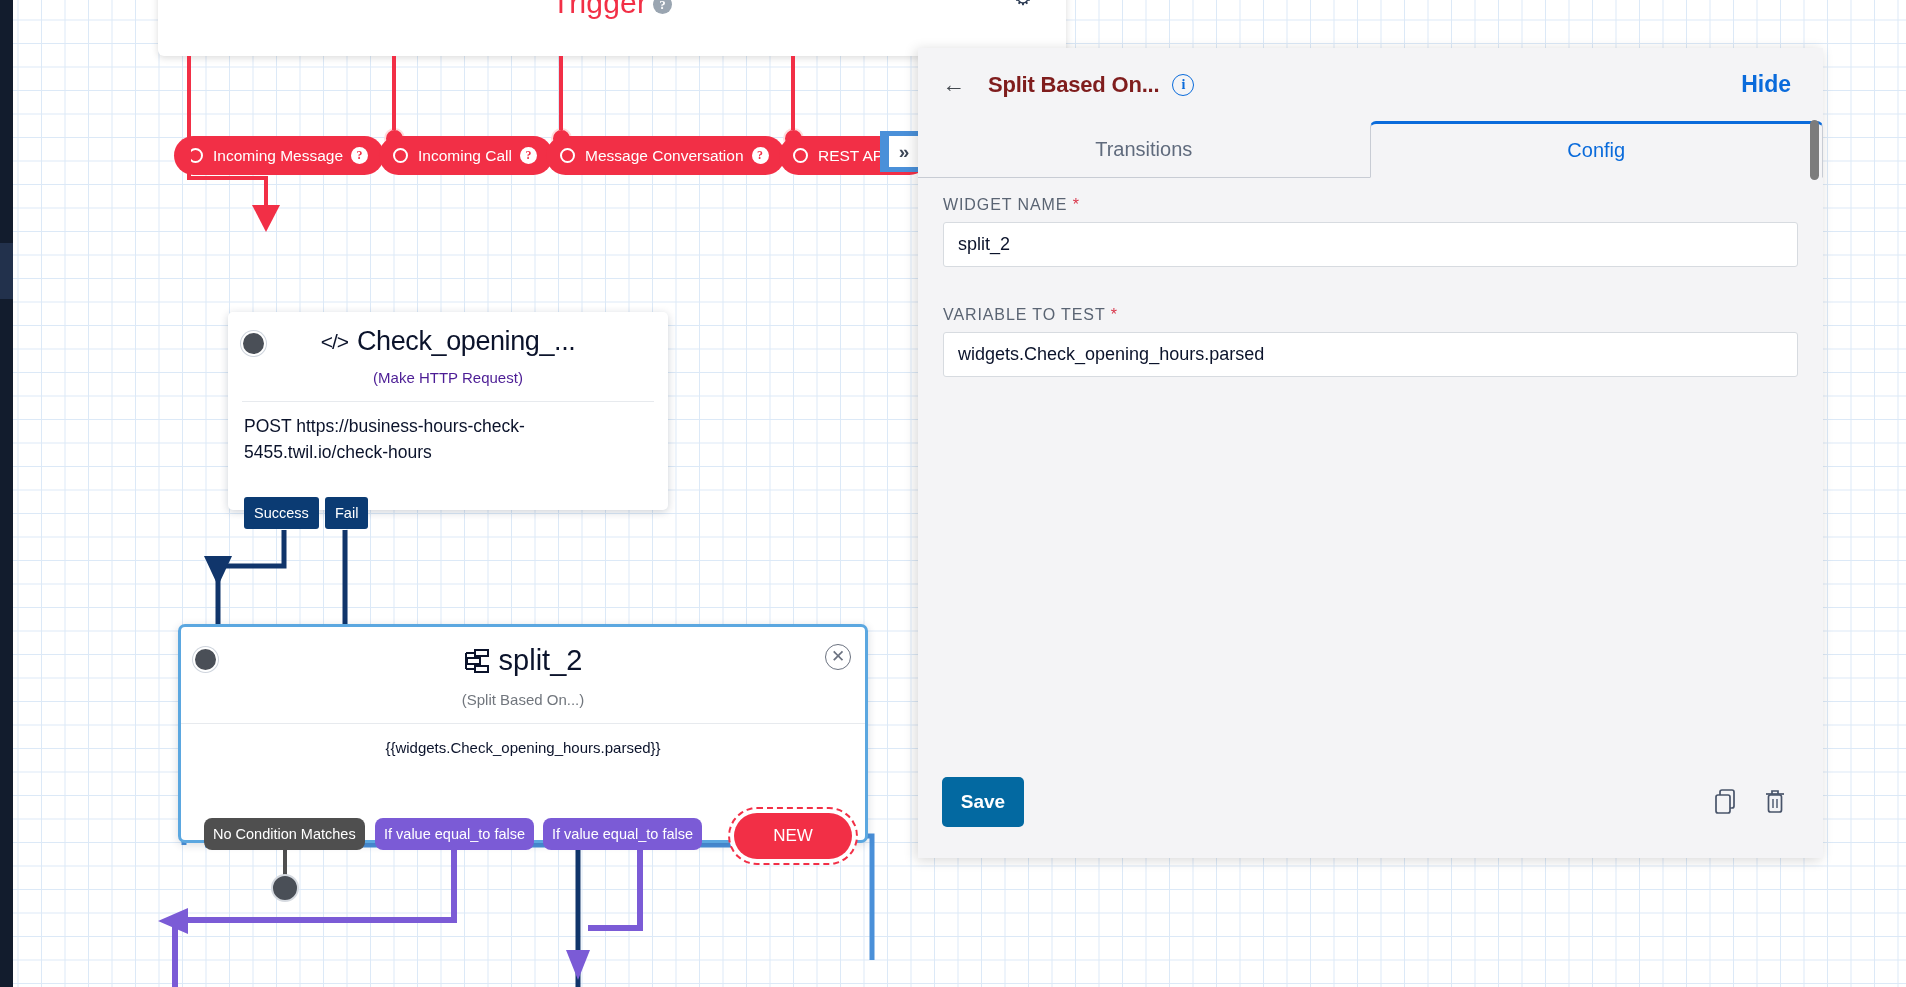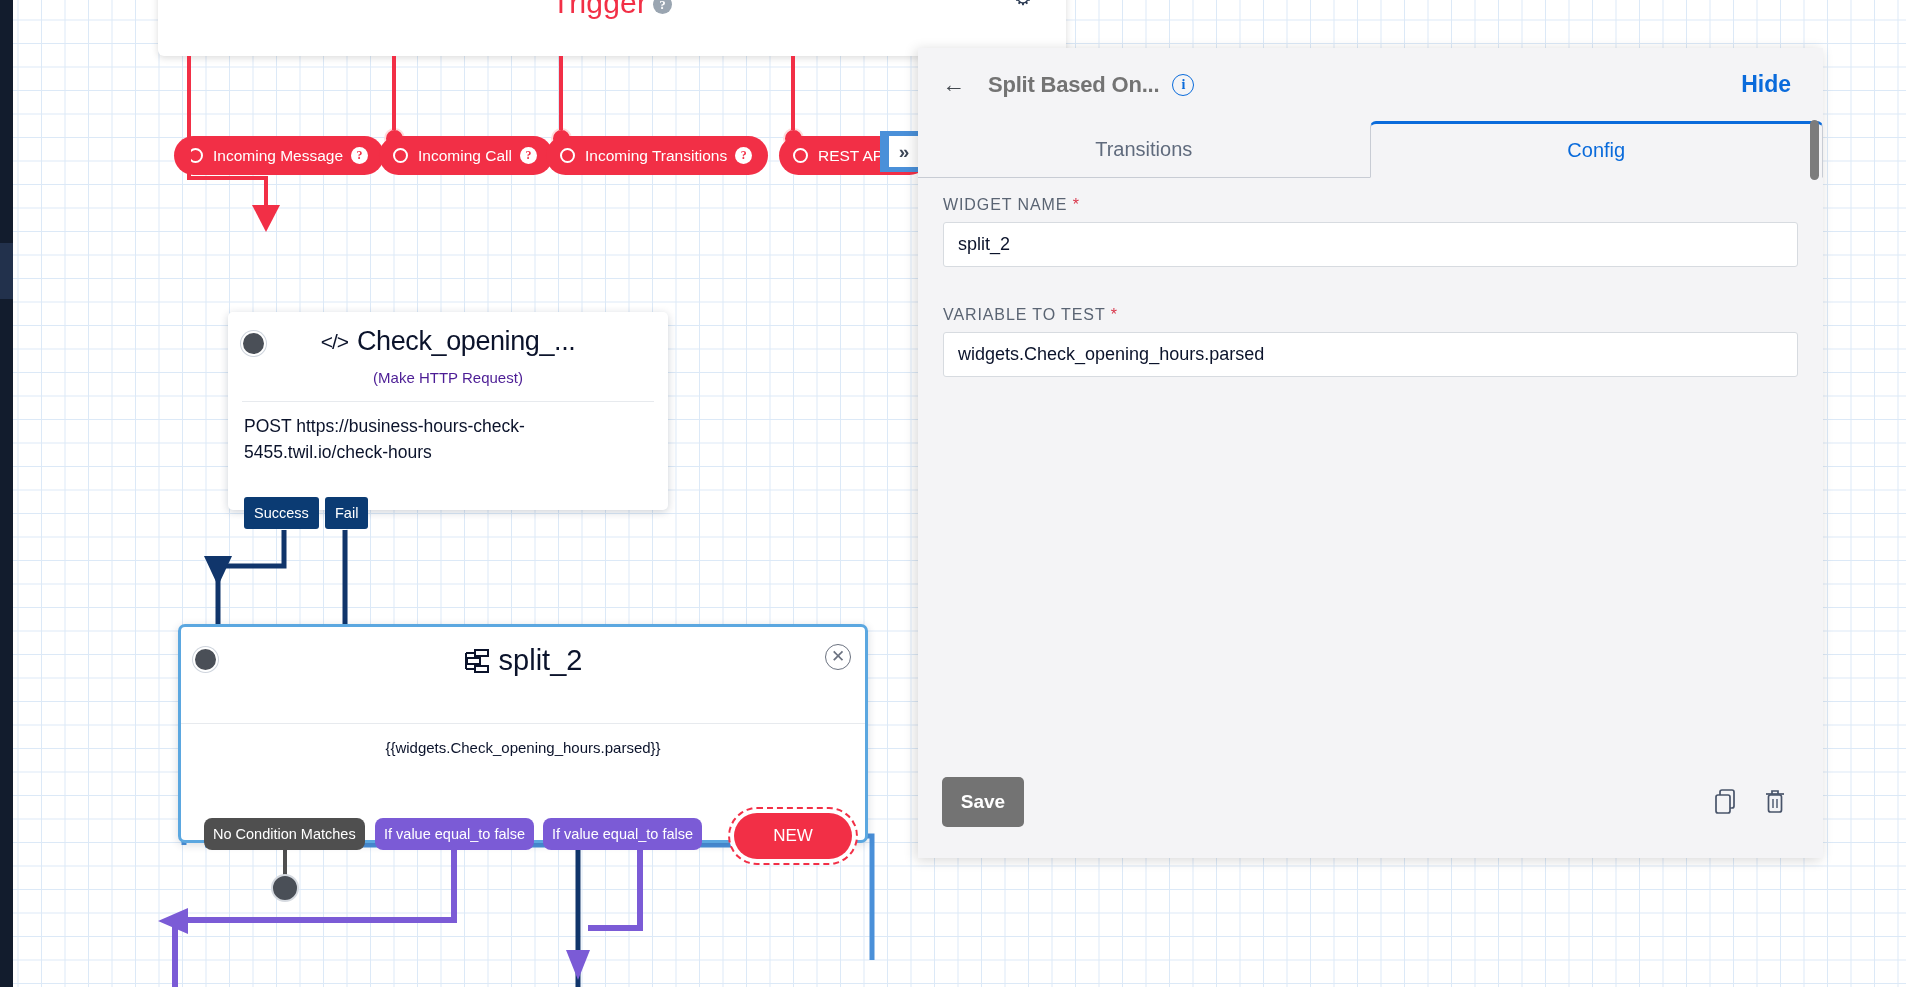--- a/index.html
+++ b/index.html
@@ -235,21 +235,21 @@
     z-index: 40;
   }
   #panel-header {
     position: absolute; left: 0; top: 0; right: 0; height: 73px;
     display: flex; align-items: center;
   }
   #back-arrow {
     margin-left: 24px; font-size: 23px; color: #43484f; line-height: 1;
   }
   #panel-title {
-    margin-left: 23px; font-size: 22px; font-weight: bold; color: #737373;
+    margin-left: 23px; font-size: 22px; font-weight: bold; color: #7f1d1d;
     letter-spacing: -.2px;
   }
   #info-icon {
     margin-left: 13px;
     width: 22px; height: 22px; border-radius: 50%;
     border: 1.7px solid #0a6bdb; color: #0a6bdb;
     font-size: 14px; line-height: 19px; text-align: center;
     font-family: "Liberation Serif", serif; font-weight: bold;
   }
   #hide-link {
@@ -295,21 +295,21 @@
     font-size: 18px; color: #0b132b;
   }
 
   #panel-footer {
     position: absolute; left: 0; right: 0; bottom: 0; height: 112px;
     display: flex; align-items: center;
   }
   #save-button {
     margin-left: 24px;
     width: 82px; height: 50px;
-    background: #737373; color: #fff;
+    background: #0369a1; color: #fff;
     border-radius: 5px;
     display: flex; align-items: center; justify-content: center;
     font-size: 19px; font-weight: bold;
   }
   #footer-icons { margin-left: auto; margin-right: 37px; display: flex; gap: 26px; }
   #panel-scrollbar {
     position: absolute; right: 4px; top: 72px;
     width: 9px; height: 60px; border-radius: 5px; background: #7c7c7c;
     z-index: 45;
   }
@@ -366,21 +366,21 @@
     <span>Incoming Message</span>
     <span class="pill-q">?</span>
   </div>
   <div class="trigger-pill" style="left:379px;">
     <span class="pill-circle"></span>
     <span>Incoming Call</span>
     <span class="pill-q">?</span>
   </div>
   <div class="trigger-pill" style="left:546px;">
     <span class="pill-circle"></span>
-    <span>Incoming Transitions</span>
+    <span>Message Conversation</span>
     <span class="pill-q">?</span>
   </div>
   <div class="trigger-pill" style="left:779px;">
     <span class="pill-circle"></span>
     <span>REST API</span>
     <span class="pill-q">?</span>
   </div>
 
   <div class="trigger-pill" style="left:932px; width:120px; overflow:hidden;"></div>
 
@@ -411,20 +411,21 @@
       <svg width="26" height="24" viewBox="0 0 26 24">
         <rect x="11" y="1" width="13" height="6" fill="none" stroke="#0b132b" stroke-width="2"></rect>
         <rect x="3" y="9" width="13" height="6" fill="none" stroke="#0b132b" stroke-width="2"></rect>
         <rect x="11" y="17" width="13" height="6" fill="none" stroke="#0b132b" stroke-width="2"></rect>
         <path d="M 2 4 L 2 20" stroke="#0b132b" stroke-width="2" fill="none"></path>
         <path d="M 2 4 L 11 4 M 2 20 L 11 20" stroke="#0b132b" stroke-width="2" fill="none"></path>
       </svg>
       <span>split_2</span>
     </div>
     <div id="split-close">✕</div>
+    <div class="node-sub">(Split Based On...)</div>
     <div class="node-divider"></div>
     <div class="node-expr">{{widgets.Check_opening_hours.parsed}}</div>
   </div>
 
   <div class="cond-chip grey" style="left:204px; top:818px;">
     <span>No Condition Matches</span>
   </div>
   <div class="cond-chip purple" style="left:375px; top:818px;">
     <span>If value equal_to false</span>
   </div>

